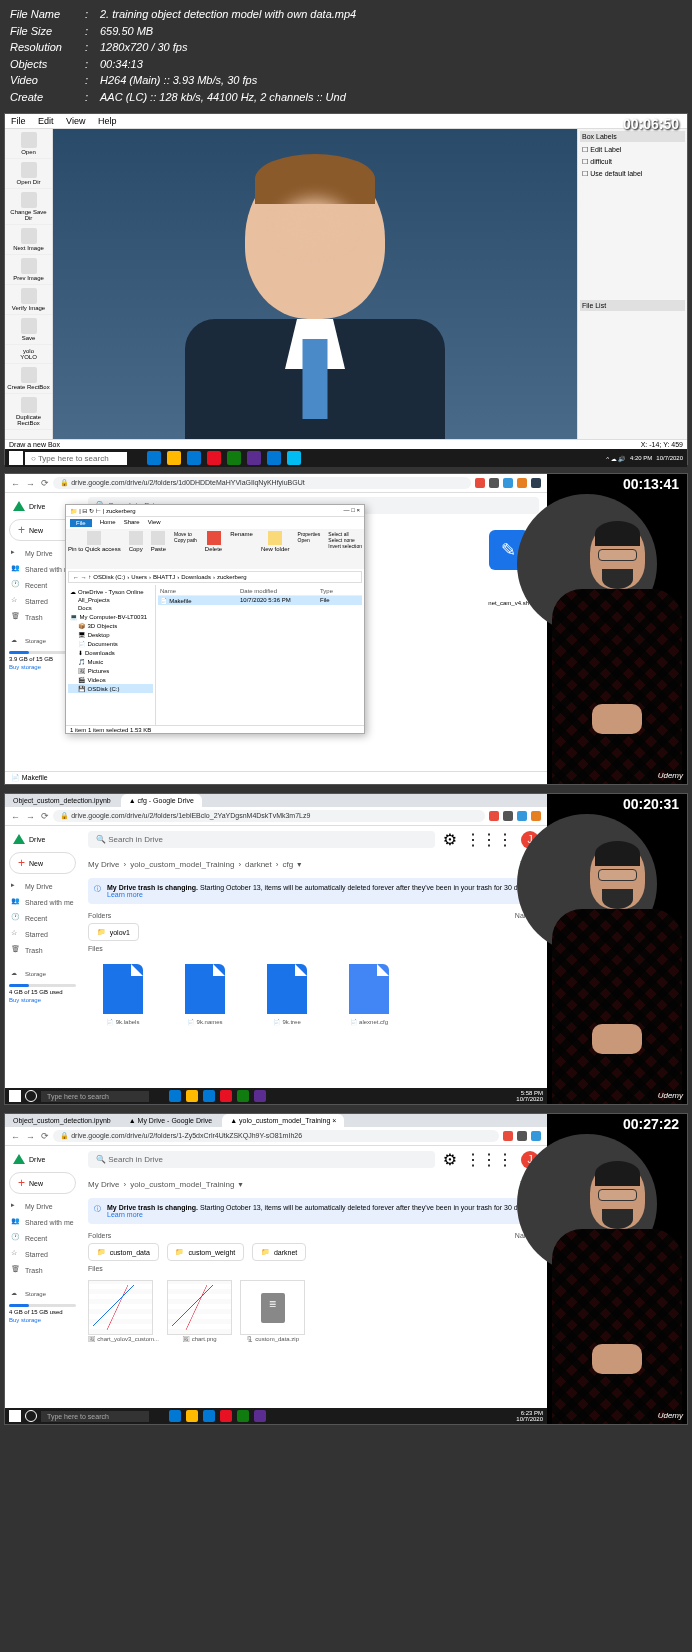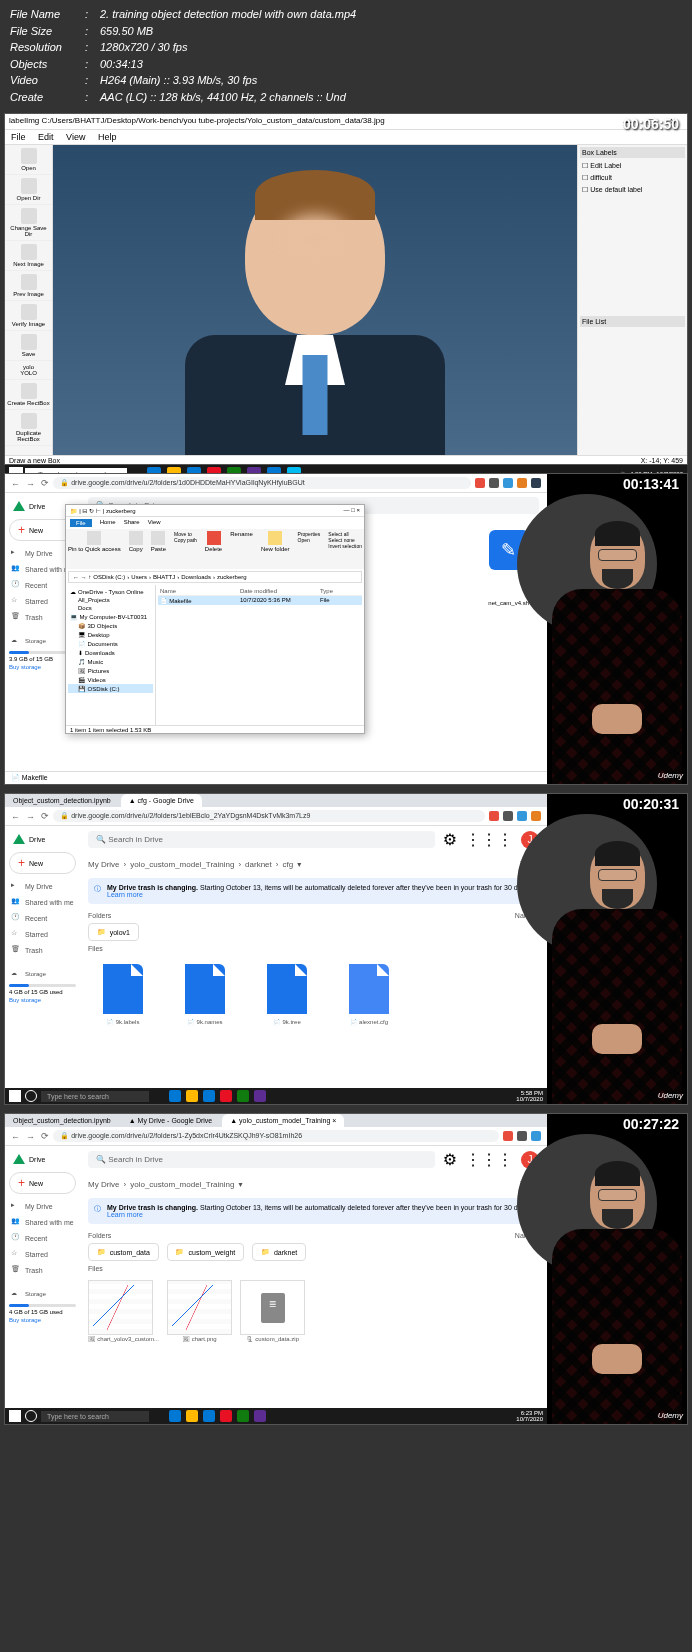--- a/index.html
+++ b/index.html
@@ -152,28 +152,20 @@
   <div>
       <span class="label">Create</span>
       <span class="colon">:</span>
       <span>AAC (LC) :: 128 kb/s, 44100 Hz, 2 channels :: Und</span>
     </div>
 </div>
 
 <div class="frame">
   <div class="timestamp">00:06:50</div>
   <div class="f1">
-    <div class="f1-titlebar">
-      <span>labelImg C:/Users/BHATTJ/Desktop/Work-bench/you tube-projects/Yolo_custom_data/custom_data/38.jpg</span>
-      <div class="f1-win-controls">
-        <span>—</span>
-        <span>□</span>
-        <span>×</span>
-      </div>
-    </div>
     <div class="f1-menubar">
       <span>File</span>
       <span>Edit</span>
       <span>View</span>
       <span>Help</span>
     </div>
     <div class="f1-body">
       <div class="f1-toolbar">
         <div class="f1-tool"><div class="f1-tool-icon"></div><span>Open</span></div>
         <div class="f1-tool"><div class="f1-tool-icon"></div><span>Open Dir</span></div>

